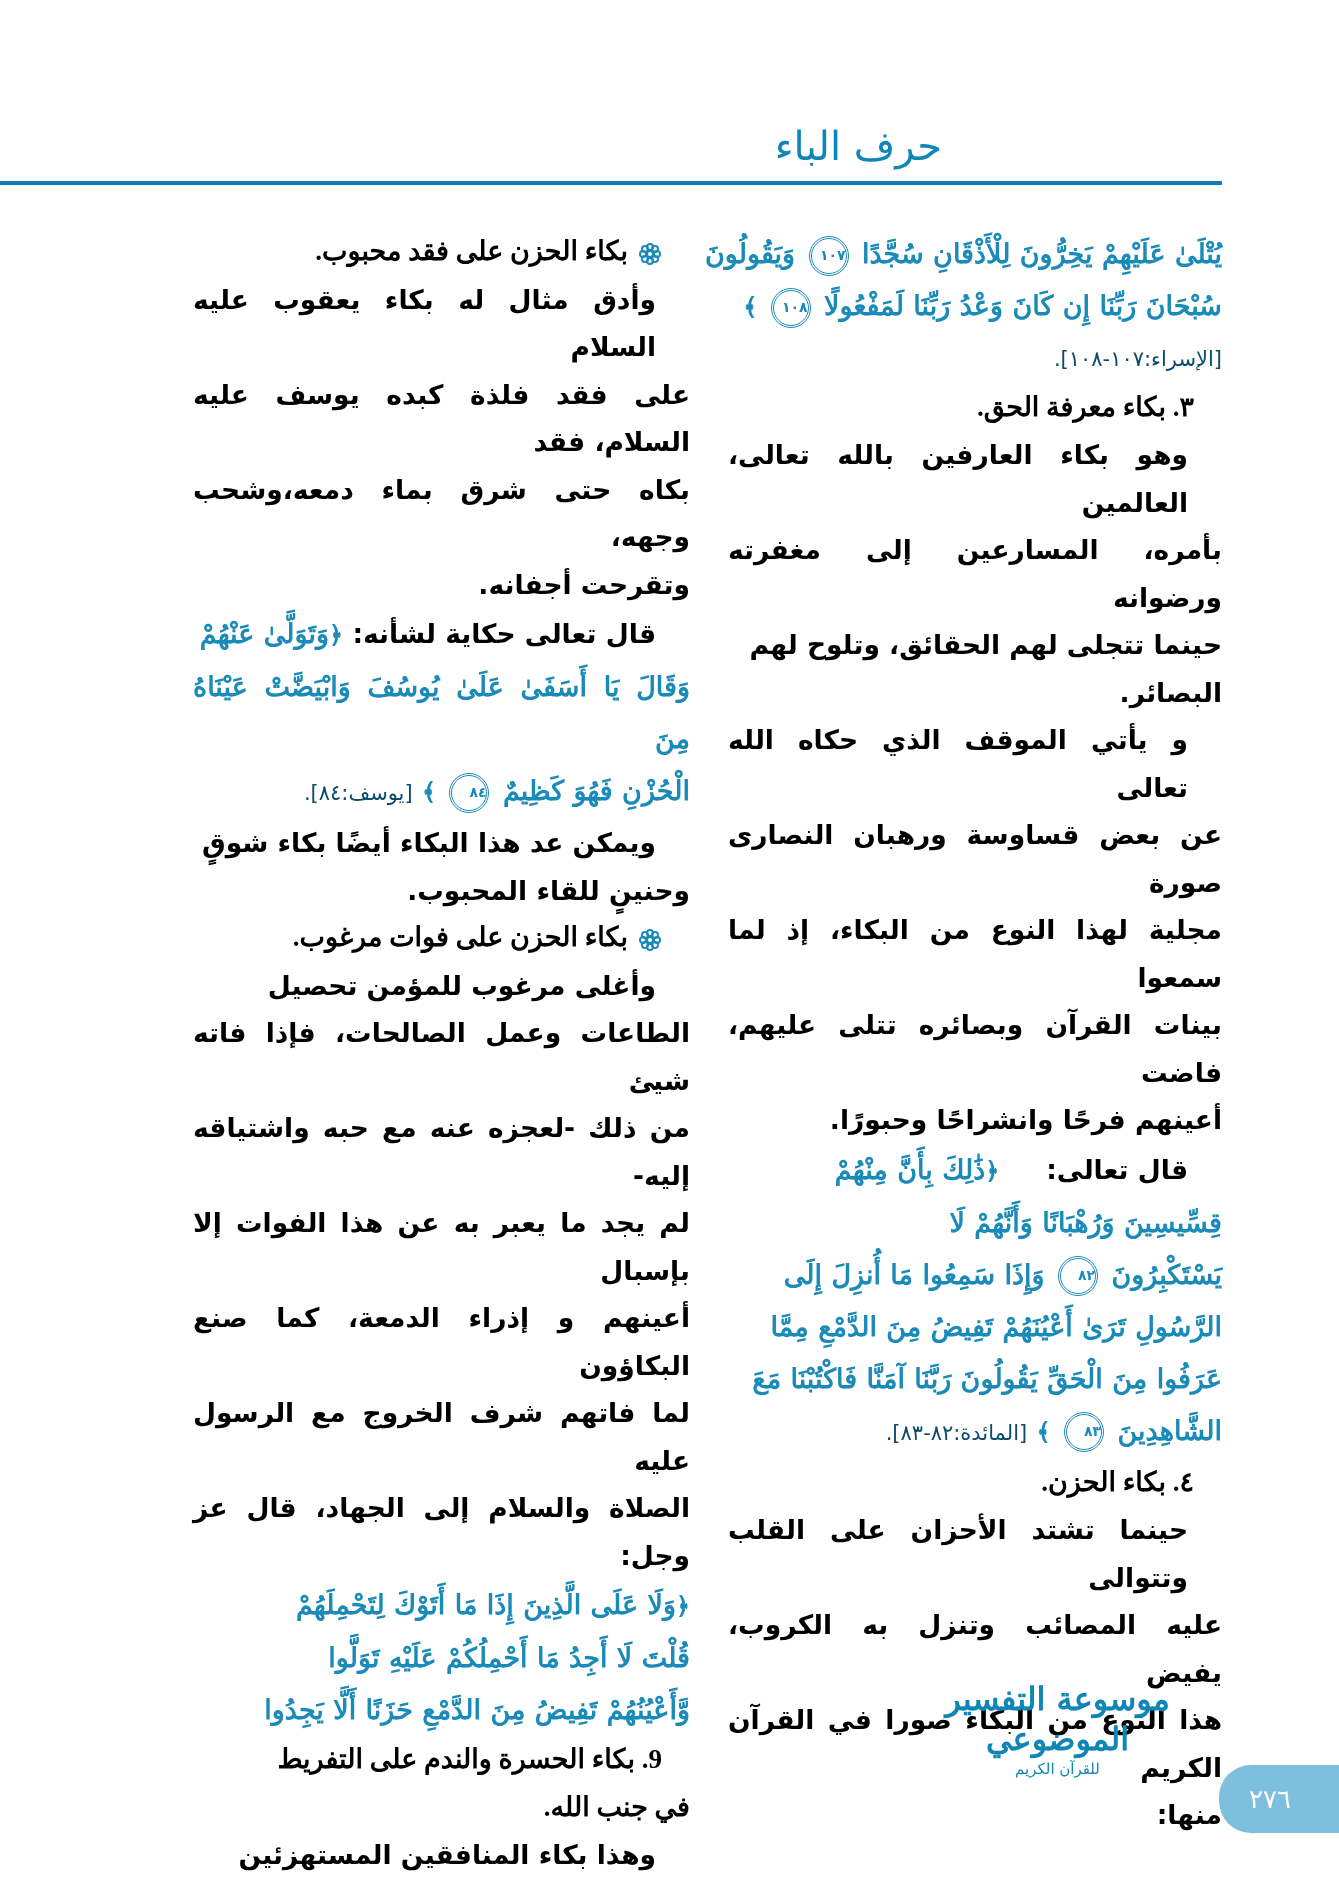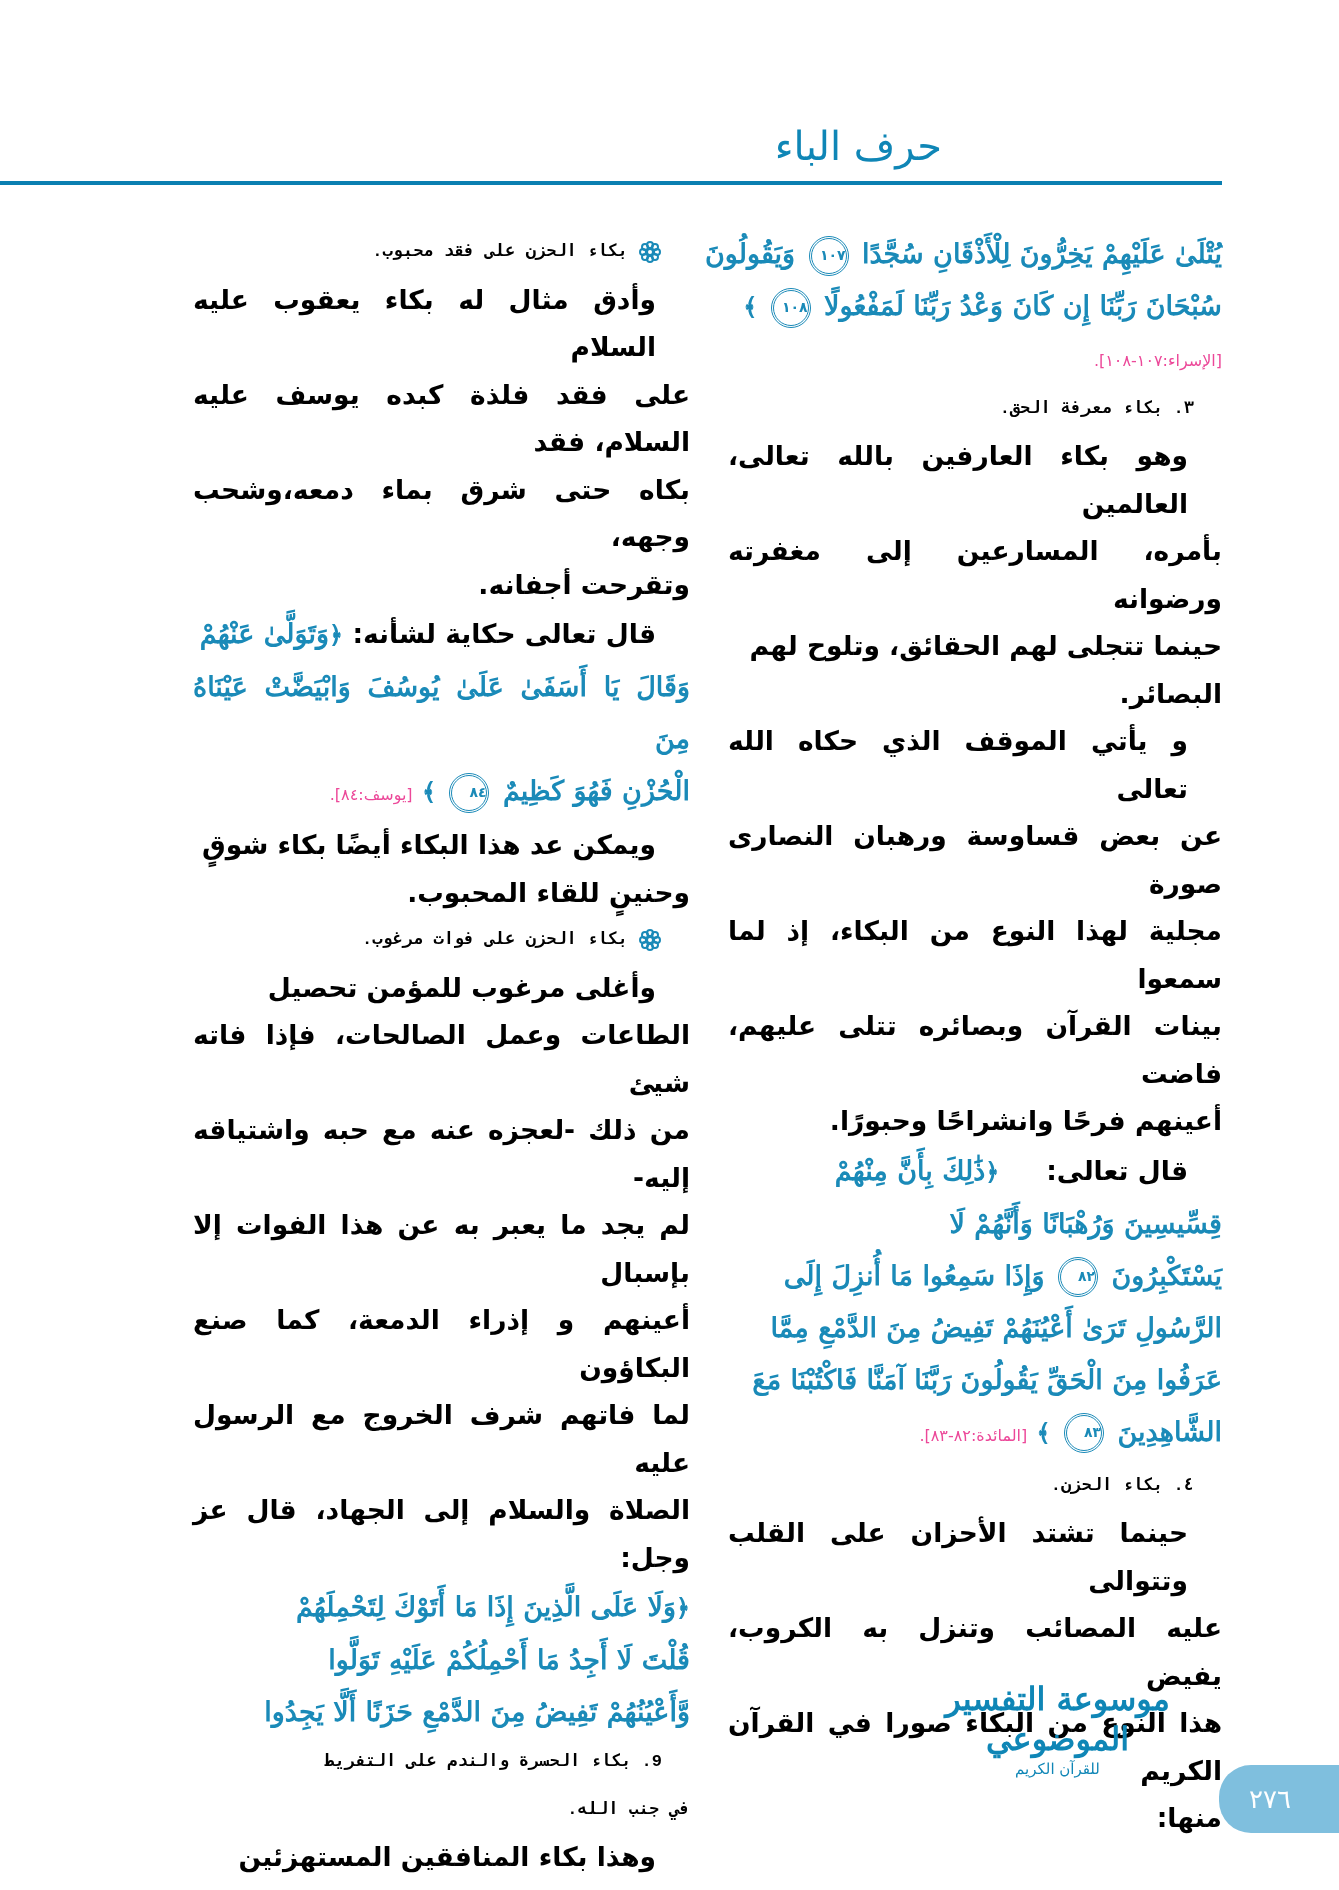--- a/index.html
+++ b/index.html
@@ -14,23 +14,23 @@
 
   
   .col { position:absolute; direction:rtl; text-align:justify; text-align-last:right; }
   .col-right { left:728px; width:494px; top:228px; }
   .col-left  { left:193px; width:497px; top:228px; }
 
   .line { font-family:"DejaVu Sans", sans-serif; font-weight:bold; font-size:27px; line-height:47.5px;
           white-space:nowrap; overflow:visible; }
   .para { font-family:"DejaVu Sans", sans-serif; font-weight:bold; font-size:26.5px; line-height:47.5px; }
   .indent { padding-right:34px; }
-  .heading { font-family:Liberation Mono, monospace; font-weight:bold; font-size:17px; line-height:47.5px; padding-right:28px; }
+  .heading { font-family:Liberation Serif, serif; font-weight:bold; font-size:27px; line-height:47.5px; padding-right:28px; }
   .quran { color:#1a8ab8; font-family:"DejaVu Serif", serif; font-weight:bold; font-size:27px; line-height:52px; }
-  .ref { font-family:"DejaVu Sans", sans-serif; font-weight:normal; font-size:16px; color:#ec4899; }
+  .ref { font-family:"DejaVu Sans", sans-serif; font-weight:normal; font-size:21px; color:#0c4a6e; }
   .ayah-num { display:inline-block; width:34px; height:34px; border:3px double #1a8ab8; border-radius:50%;
               color:#1a8ab8; font-size:14px; line-height:32px; text-align:right; vertical-align:middle;
               font-family:"DejaVu Sans", sans-serif; font-weight:bold; margin:0 4px; }
   .bracket { color:#1a8ab8; font-size:24px; font-family:"DejaVu Sans", sans-serif; }
   .bullet { display:inline-block; width:24px; height:24px; vertical-align:middle; margin-left:10px; }
   .bullet svg { width:24px; height:24px; display:block; }
 
   
   .page-pill { position:absolute; left:1219px; top:1765px; width:130px; height:68px; background:#7fbfde;
                border-radius:32px 0 0 32px; color:#ffffff; font-size:26px; line-height:68px;

